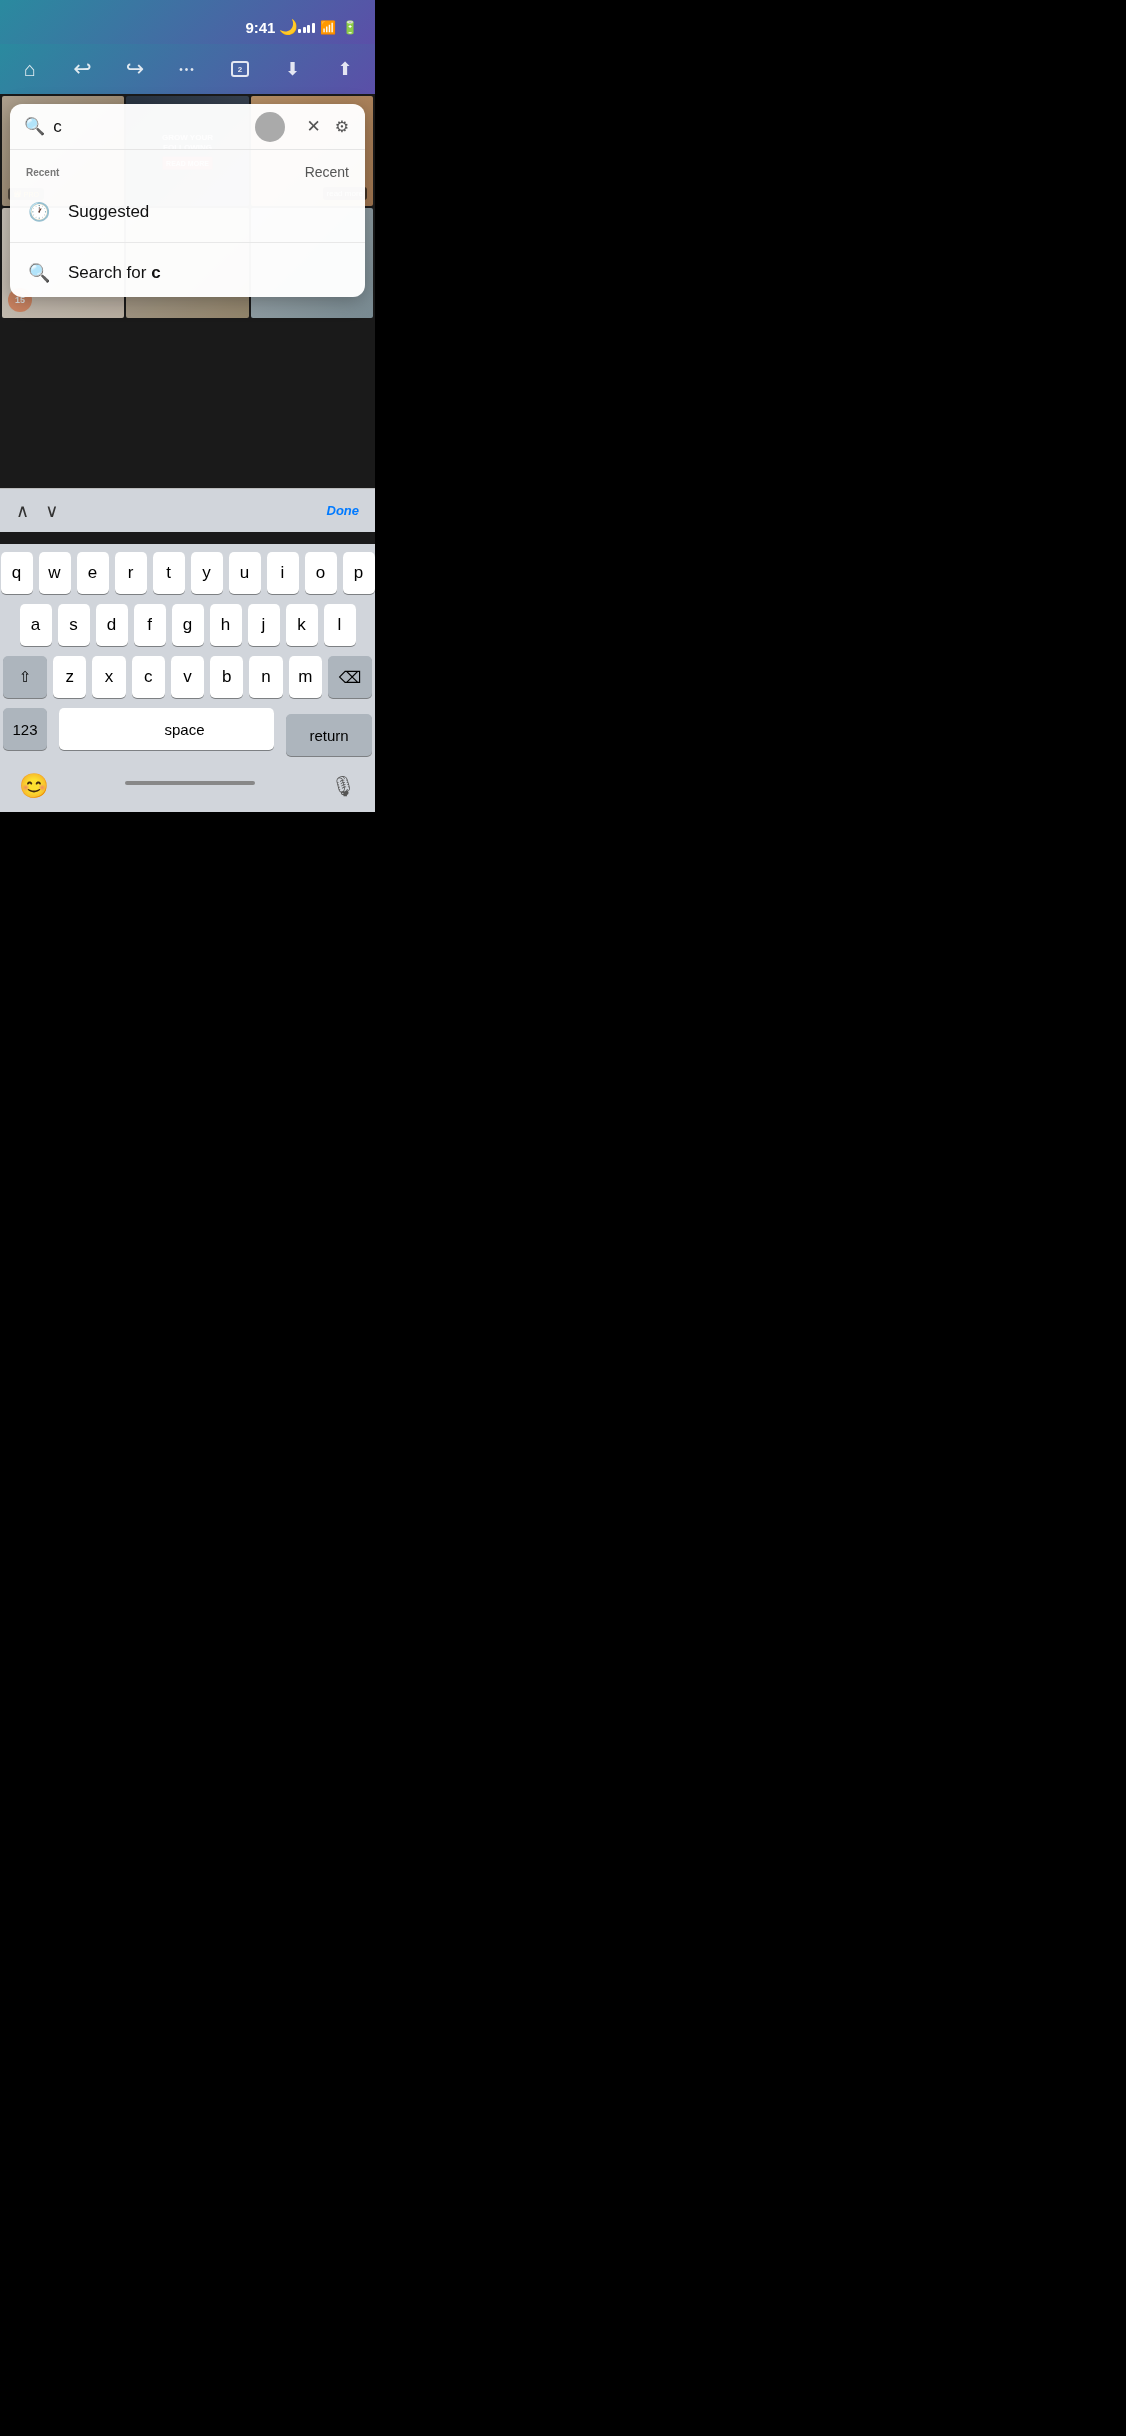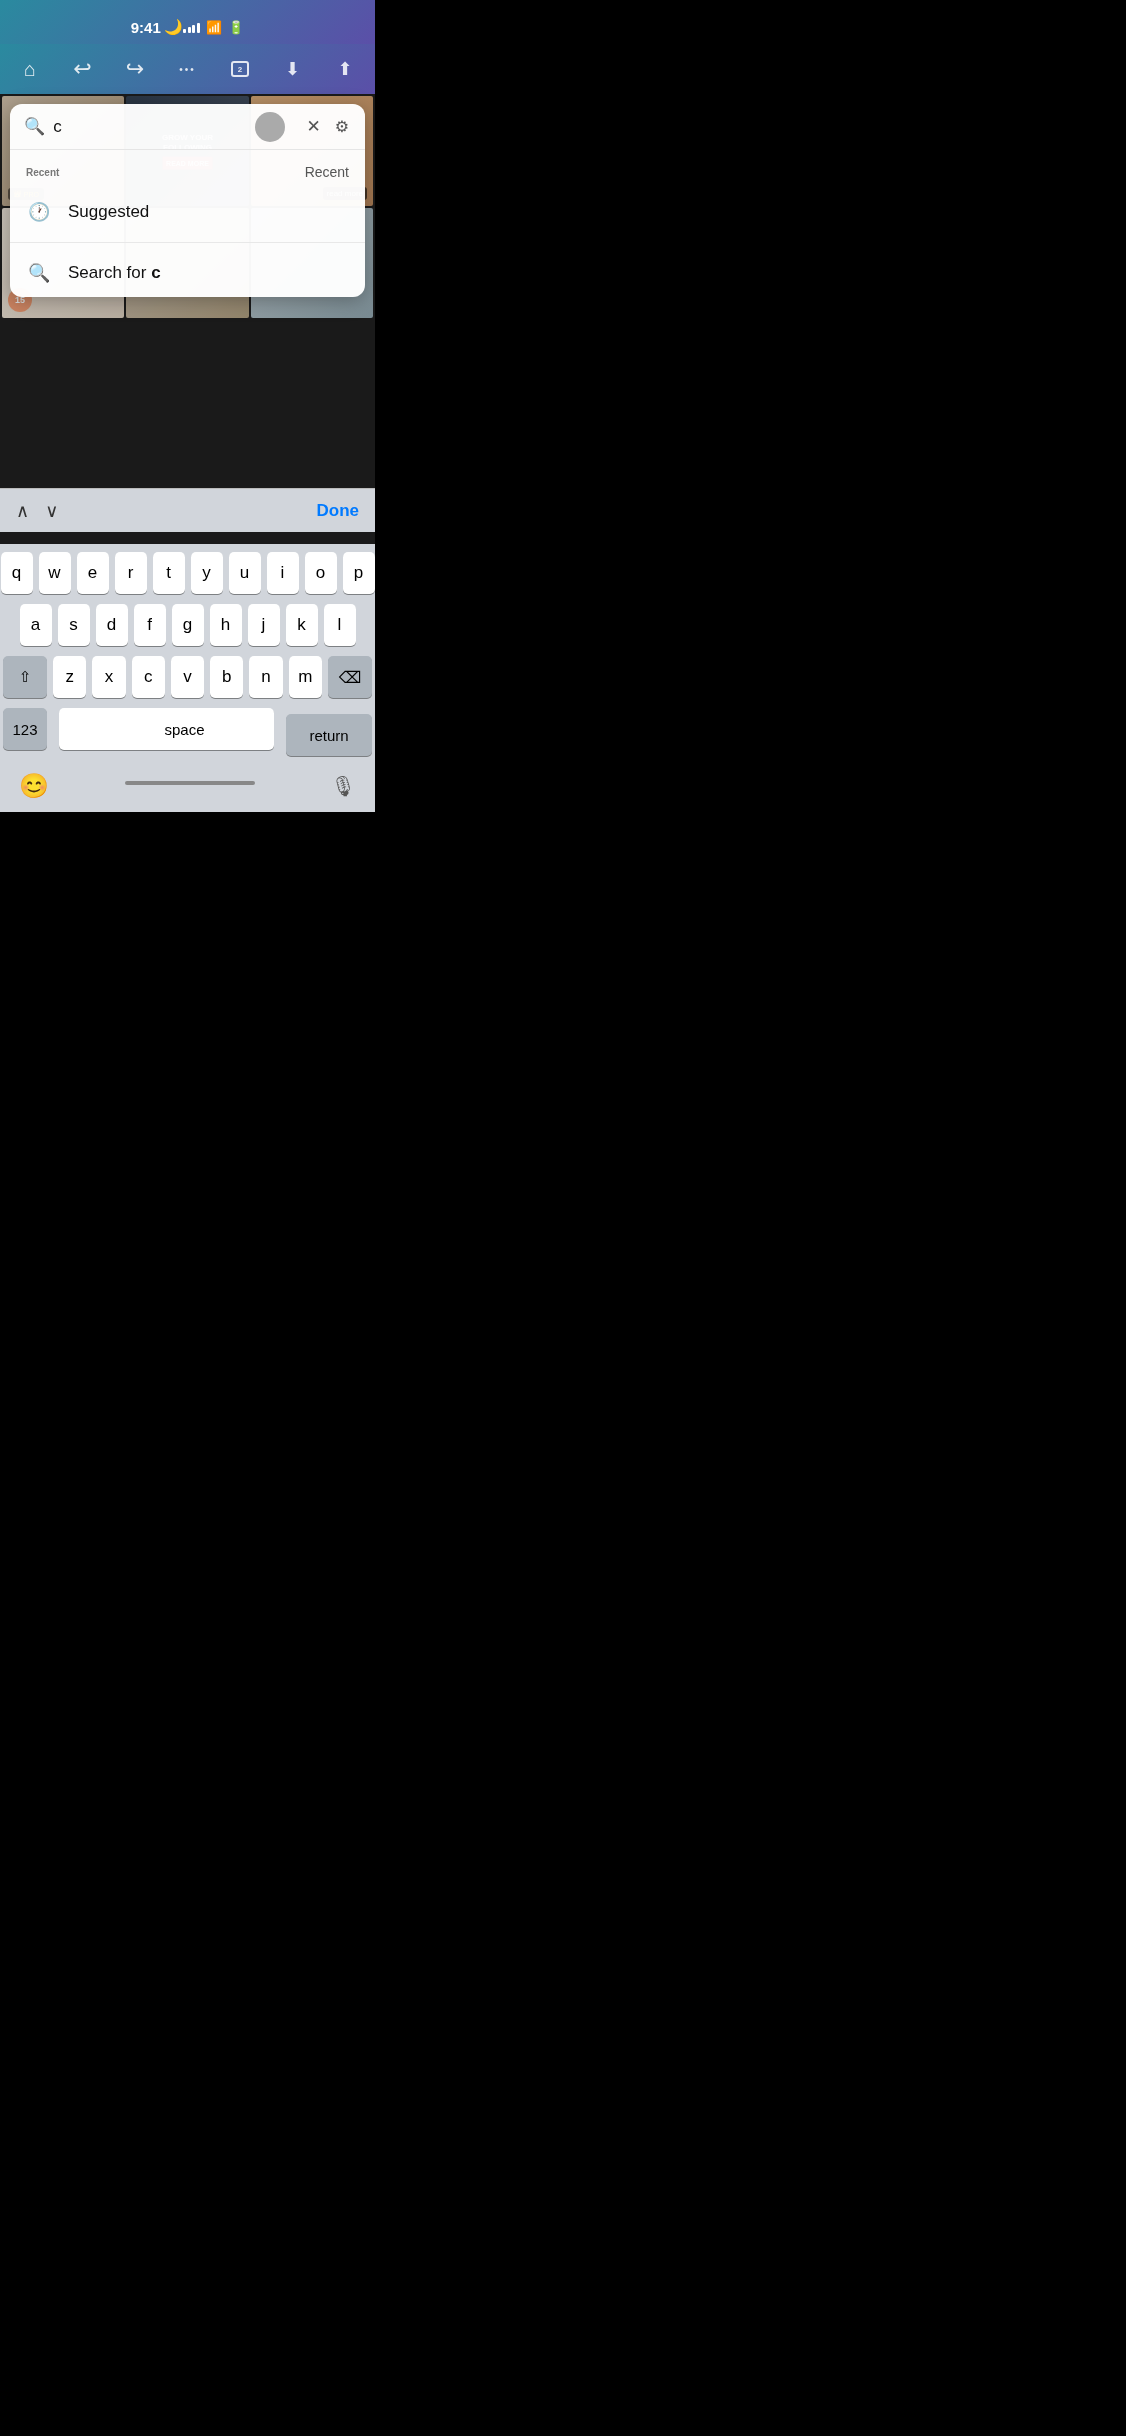--- a/index.html
+++ b/index.html
@@ -13,21 +13,21 @@
       overflow: hidden;
       position: relative;
     }
 
     
     .status-bar {
       height: 44px;
       background: linear-gradient(135deg, #2a8a9f 0%, #5b4fa8 100%);
       display: flex;
       align-items: center;
-      justify-content: center;
+      justify-content: flex-end;
       padding: 0 16px;
       padding-top: 10px;
     }
     .status-time {
       color: #fff;
       font-size: 15px;
       font-weight: 600;
       display: flex;
       align-items: center;
       gap: 4px;
@@ -255,24 +255,25 @@
       display: flex;
       gap: 16px;
       align-items: center;
     }
     .kb-nav-btn {
       font-size: 18px;
       color: #333;
       cursor: pointer;
     }
     .kb-done {
-      font-size: 17px;
+      font-size: 13px;
       color: #007aff;
       font-weight: 600;
       cursor: pointer;
+      font-style: italic;
     }
 
     
     .keyboard {
       position: absolute;
       bottom: 0;
       left: 0;
       right: 0;
       background: #d1d5db;
       padding: 8px 3px 4px;

